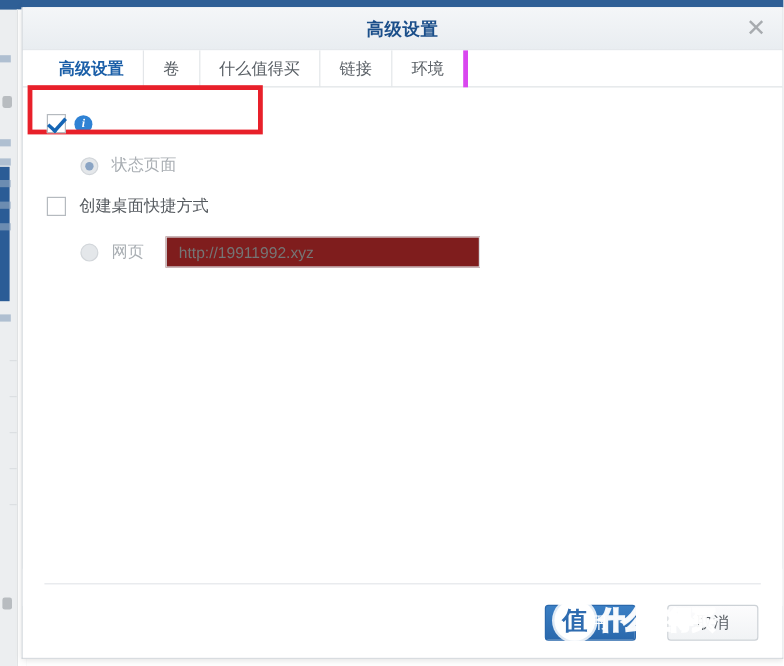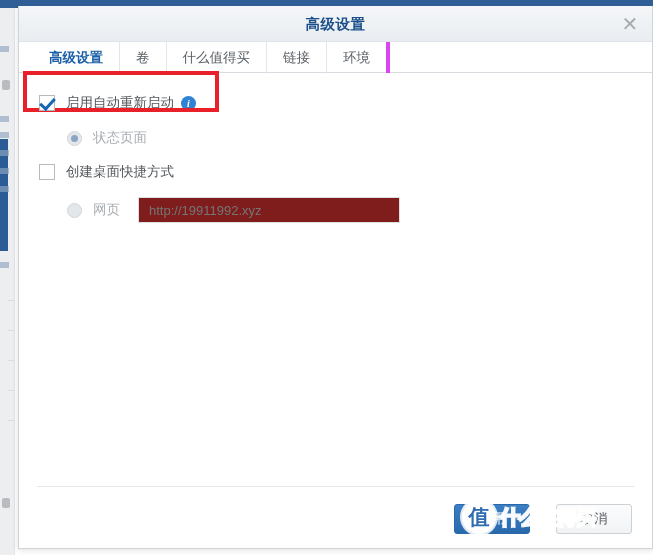--- a/index.html
+++ b/index.html
@@ -423,21 +423,20 @@
         </div>
       </div>
     </div>
 
     <div class="dialog-body">
 
       <div class="red-box"></div>
 
       <div class="row">
         <div class="checkbox checked"></div>
-        <span class="row-label">启用自动重新启动</span>
         <span class="info-icon">i</span>
       </div>
 
       <div class="row indent radio-row-1">
         <div class="radio selected"></div>
         <span class="radio-label">状态页面</span>
       </div>
 
       <div class="row" style="margin-top:6px">
         <div class="checkbox"></div>

